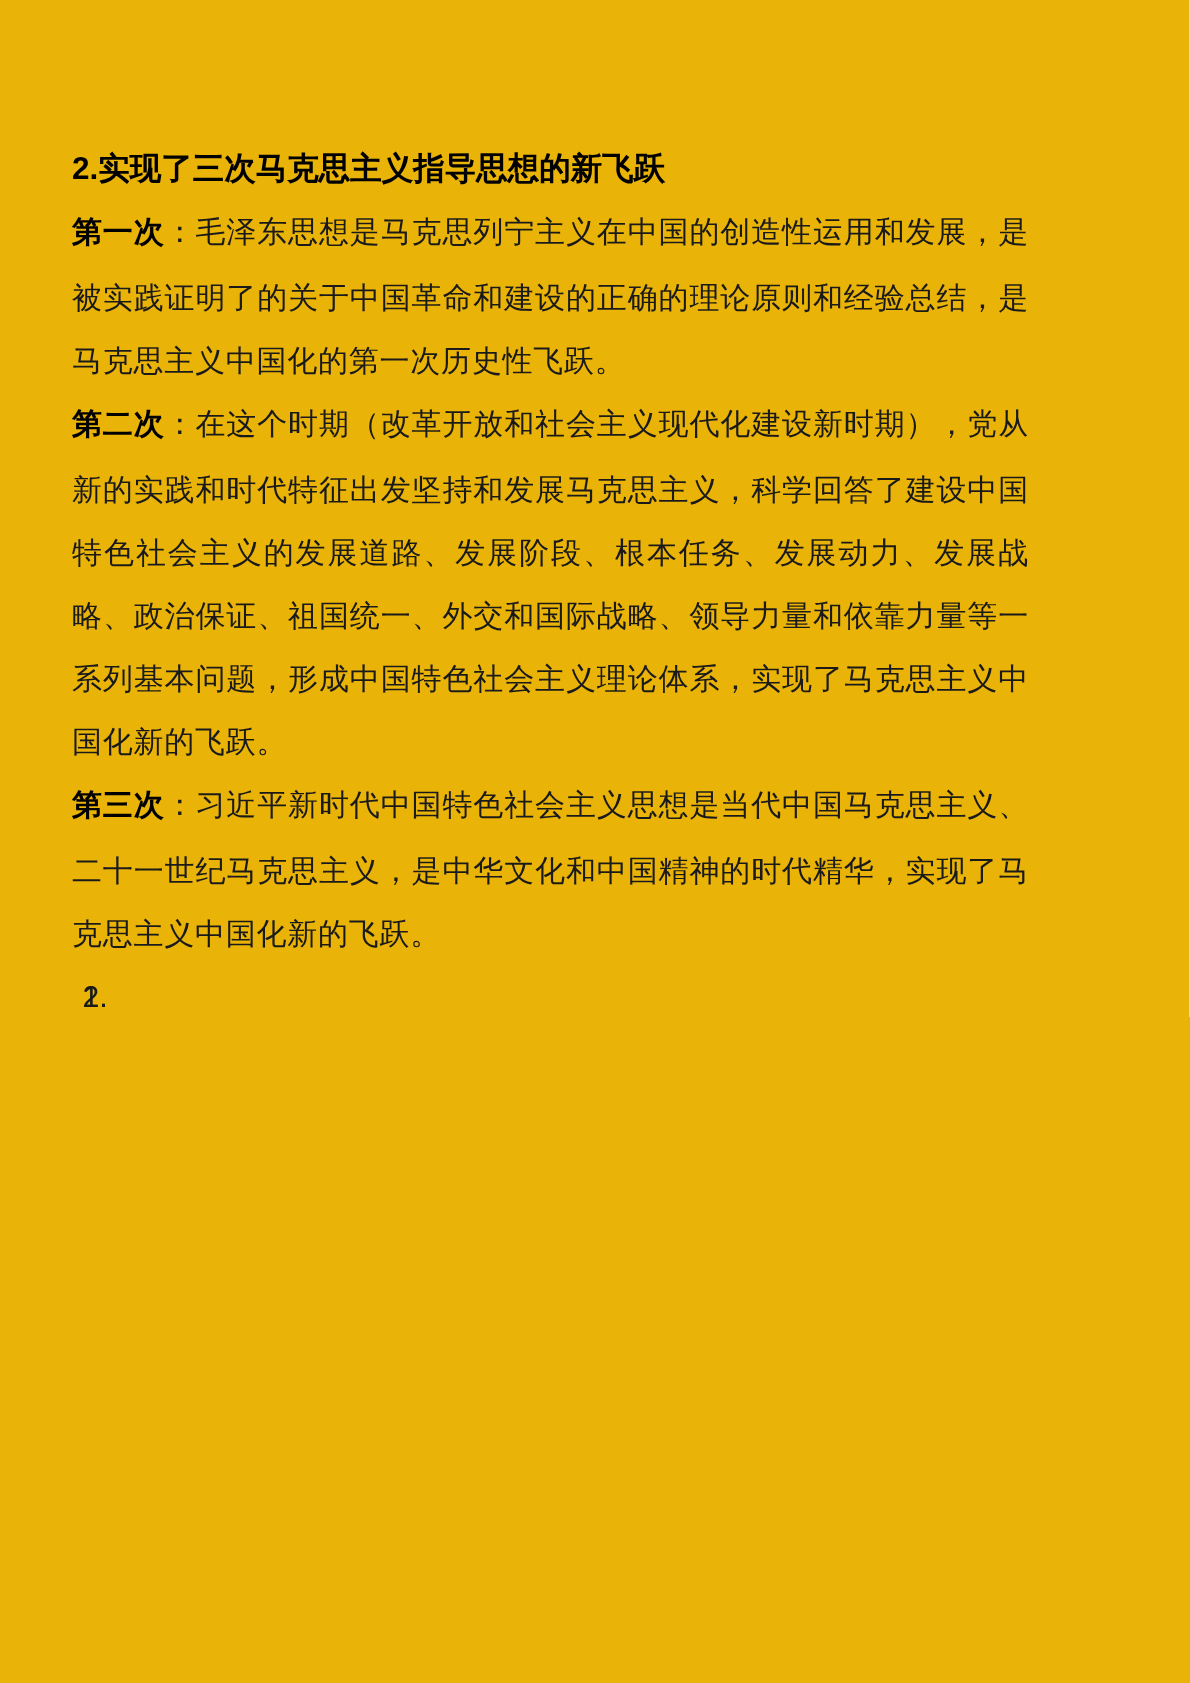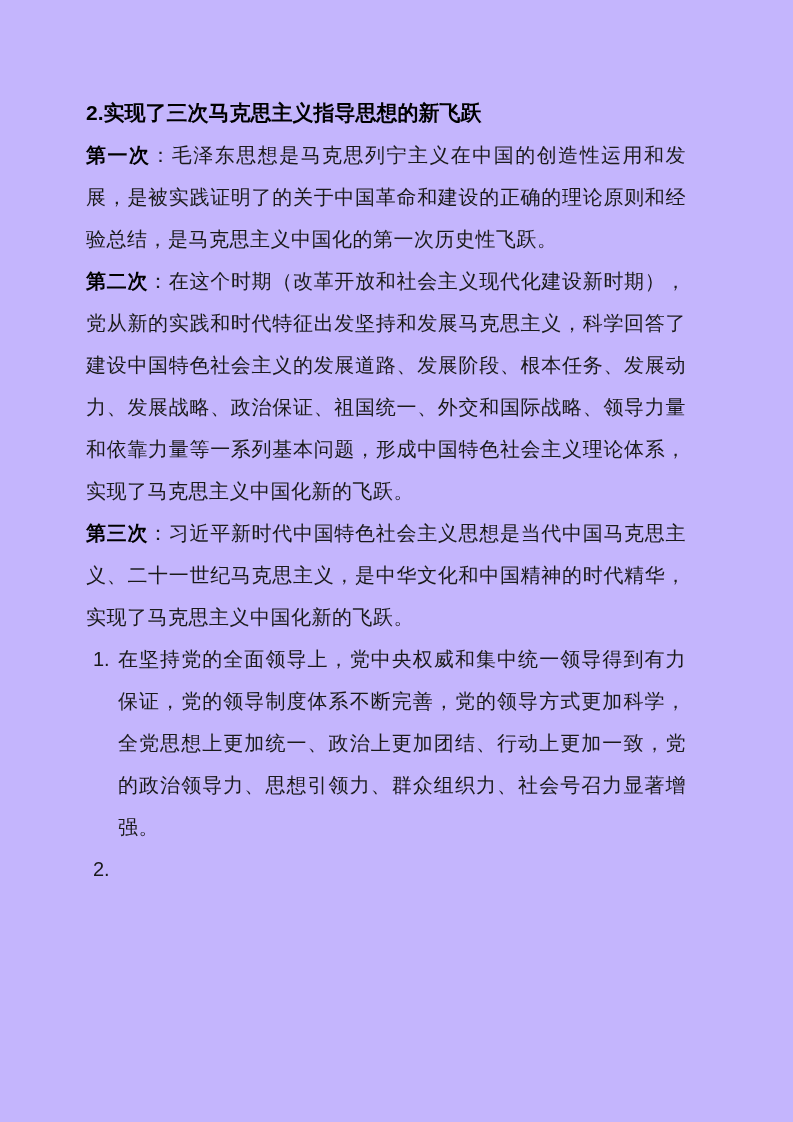--- a/index.html
+++ b/index.html
@@ -4,23 +4,23 @@
 <style>
   html, body {
     margin: 0;
     padding: 0;
     background: #ffffff;
   }
   .page {
     position: relative;
     width: 793px;
     height: 1122px;
-    background: #c4b5fd;
+    background: #eab308;
     box-sizing: border-box;
-    padding: 92px 107px 0 86px;
+    padding: 92px 107px 0 48px;
     overflow: hidden;
   }
   .doc {
     font-family: "Liberation Serif", serif;
     font-size: 20px;
     line-height: 42px;
     color: #1a1a1a;
     text-align: justify;
     text-justify: inter-ideograph;
     letter-spacing: 0.5px;
@@ -32,21 +32,21 @@
     color: #000000;
     line-height: 42px;
     margin: 0;
     text-align: left;
     letter-spacing: 0;
   }
   p.para {
     margin: 0;
   }
   .para-label {
-    font-family: Liberation Sans, sans-serif;
+    font-family: Liberation Mono, monospace;
     font-weight: 700;
     color: #000000;
   }
   .list {
     margin: 0;
     padding: 0;
   }
   .list-item {
     position: relative;
     padding-left: 32px;
@@ -71,21 +71,21 @@
     <p class="para"><span class="para-label">第一次</span><span>：毛泽东思想是马克思列宁主义在中国的创造性运用和发展，是被实践证明了的关于中国革命和建设的正确的理论原则和经验总结，是马克思主义中国化的第一次历史性飞跃。</span></p>
 
     <p class="para"><span class="para-label">第二次</span><span>：在这个时期（改革开放和社会主义现代化建设新时期），党从新的实践和时代特征出发坚持和发展马克思主义，科学回答了建设中国特色社会主义的发展道路、发展阶段、根本任务、发展动力、发展战略、政治保证、祖国统一、外交和国际战略、领导力量和依靠力量等一系列基本问题，形成中国特色社会主义理论体系，实现了马克思主义中国化新的飞跃。</span></p>
 
     <p class="para"><span class="para-label">第三次</span><span>：习近平新时代中国特色社会主义思想是当代中国马克思主义、二十一世纪马克思主义，是中华文化和中国精神的时代精华，实现了马克思主义中国化新的飞跃。</span></p>
 
 
     <div class="list">
 
       <div class="list-item">
-        <span class="num">1.</span><span>在坚持党的全面领导上，党中央权威和集中统一领导得到有力保证，党的领导制度体系不断完善，党的领导方式更加科学，全党思想上更加统一、政治上更加团结、行动上更加一致，党的政治领导力、思想引领力、群众组织力、社会号召力显著增强。</span>
+        <span class="num">1.</span>
       </div>
 
       <div class="list-item">
         <span class="num">2.</span>
       </div>
 
     </div>
 
   </div>
 </div>

